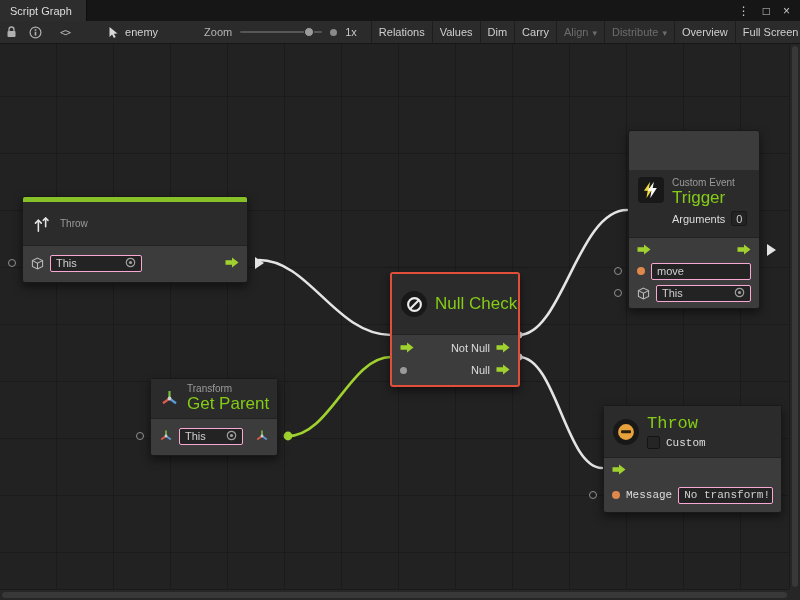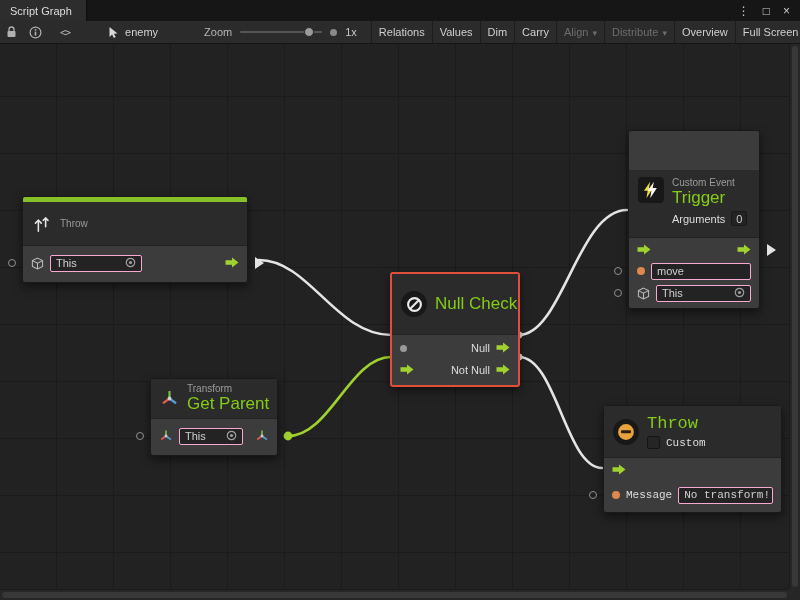--- a/index.html
+++ b/index.html
@@ -261,37 +261,37 @@
         <span class="nicon roundicon">
           <svg width="17" height="17" viewBox="0 0 16 16">
               <circle cx="8" cy="8" r="6" fill="none" stroke="#EAEAEA" stroke-width="2"></circle>
               <line x1="3.8" y1="12.2" x2="12.2" y2="3.8" stroke="#EAEAEA" stroke-width="2"></line>
             </svg>
         </span>
         <div class="ntitle">Null Check</div>
       </div>
       <div class="nbody">
         <div class="nrow" style="height:22px;">
+          <span class="parrow">
+            <svg width="14" height="11" viewBox="0 0 14 11">
+                <path d="M0.5 3.2 H7 V0.5 L13.5 5.5 L7 10.5 V7.8 H0.5 Z"></path>
+              </svg>
+          </span>
+          <span class="spacer"></span>
+          <span class="portlabel">Not Null</span>
+          <span class="parrow">
+            <svg width="14" height="11" viewBox="0 0 14 11">
+                <path d="M0.5 3.2 H7 V0.5 L13.5 5.5 L7 10.5 V7.8 H0.5 Z"></path>
+              </svg>
+          </span>
+        </div>
+        <div class="nrow" style="height:22px;">
           <span class="vdot-gray"></span>
           <span class="spacer"></span>
           <span class="portlabel">Null</span>
-          <span class="parrow">
-            <svg width="14" height="11" viewBox="0 0 14 11">
-                <path d="M0.5 3.2 H7 V0.5 L13.5 5.5 L7 10.5 V7.8 H0.5 Z"></path>
-              </svg>
-          </span>
-        </div>
-        <div class="nrow" style="height:22px;">
-          <span class="parrow">
-            <svg width="14" height="11" viewBox="0 0 14 11">
-                <path d="M0.5 3.2 H7 V0.5 L13.5 5.5 L7 10.5 V7.8 H0.5 Z"></path>
-              </svg>
-          </span>
-          <span class="spacer"></span>
-          <span class="portlabel">Not Null</span>
           <span class="parrow">
             <svg width="14" height="11" viewBox="0 0 14 11">
                 <path d="M0.5 3.2 H7 V0.5 L13.5 5.5 L7 10.5 V7.8 H0.5 Z"></path>
               </svg>
           </span>
         </div>
       </div>
     </div>
 
     <div class="node" style="left:628px; top:86px; width:132px;">

